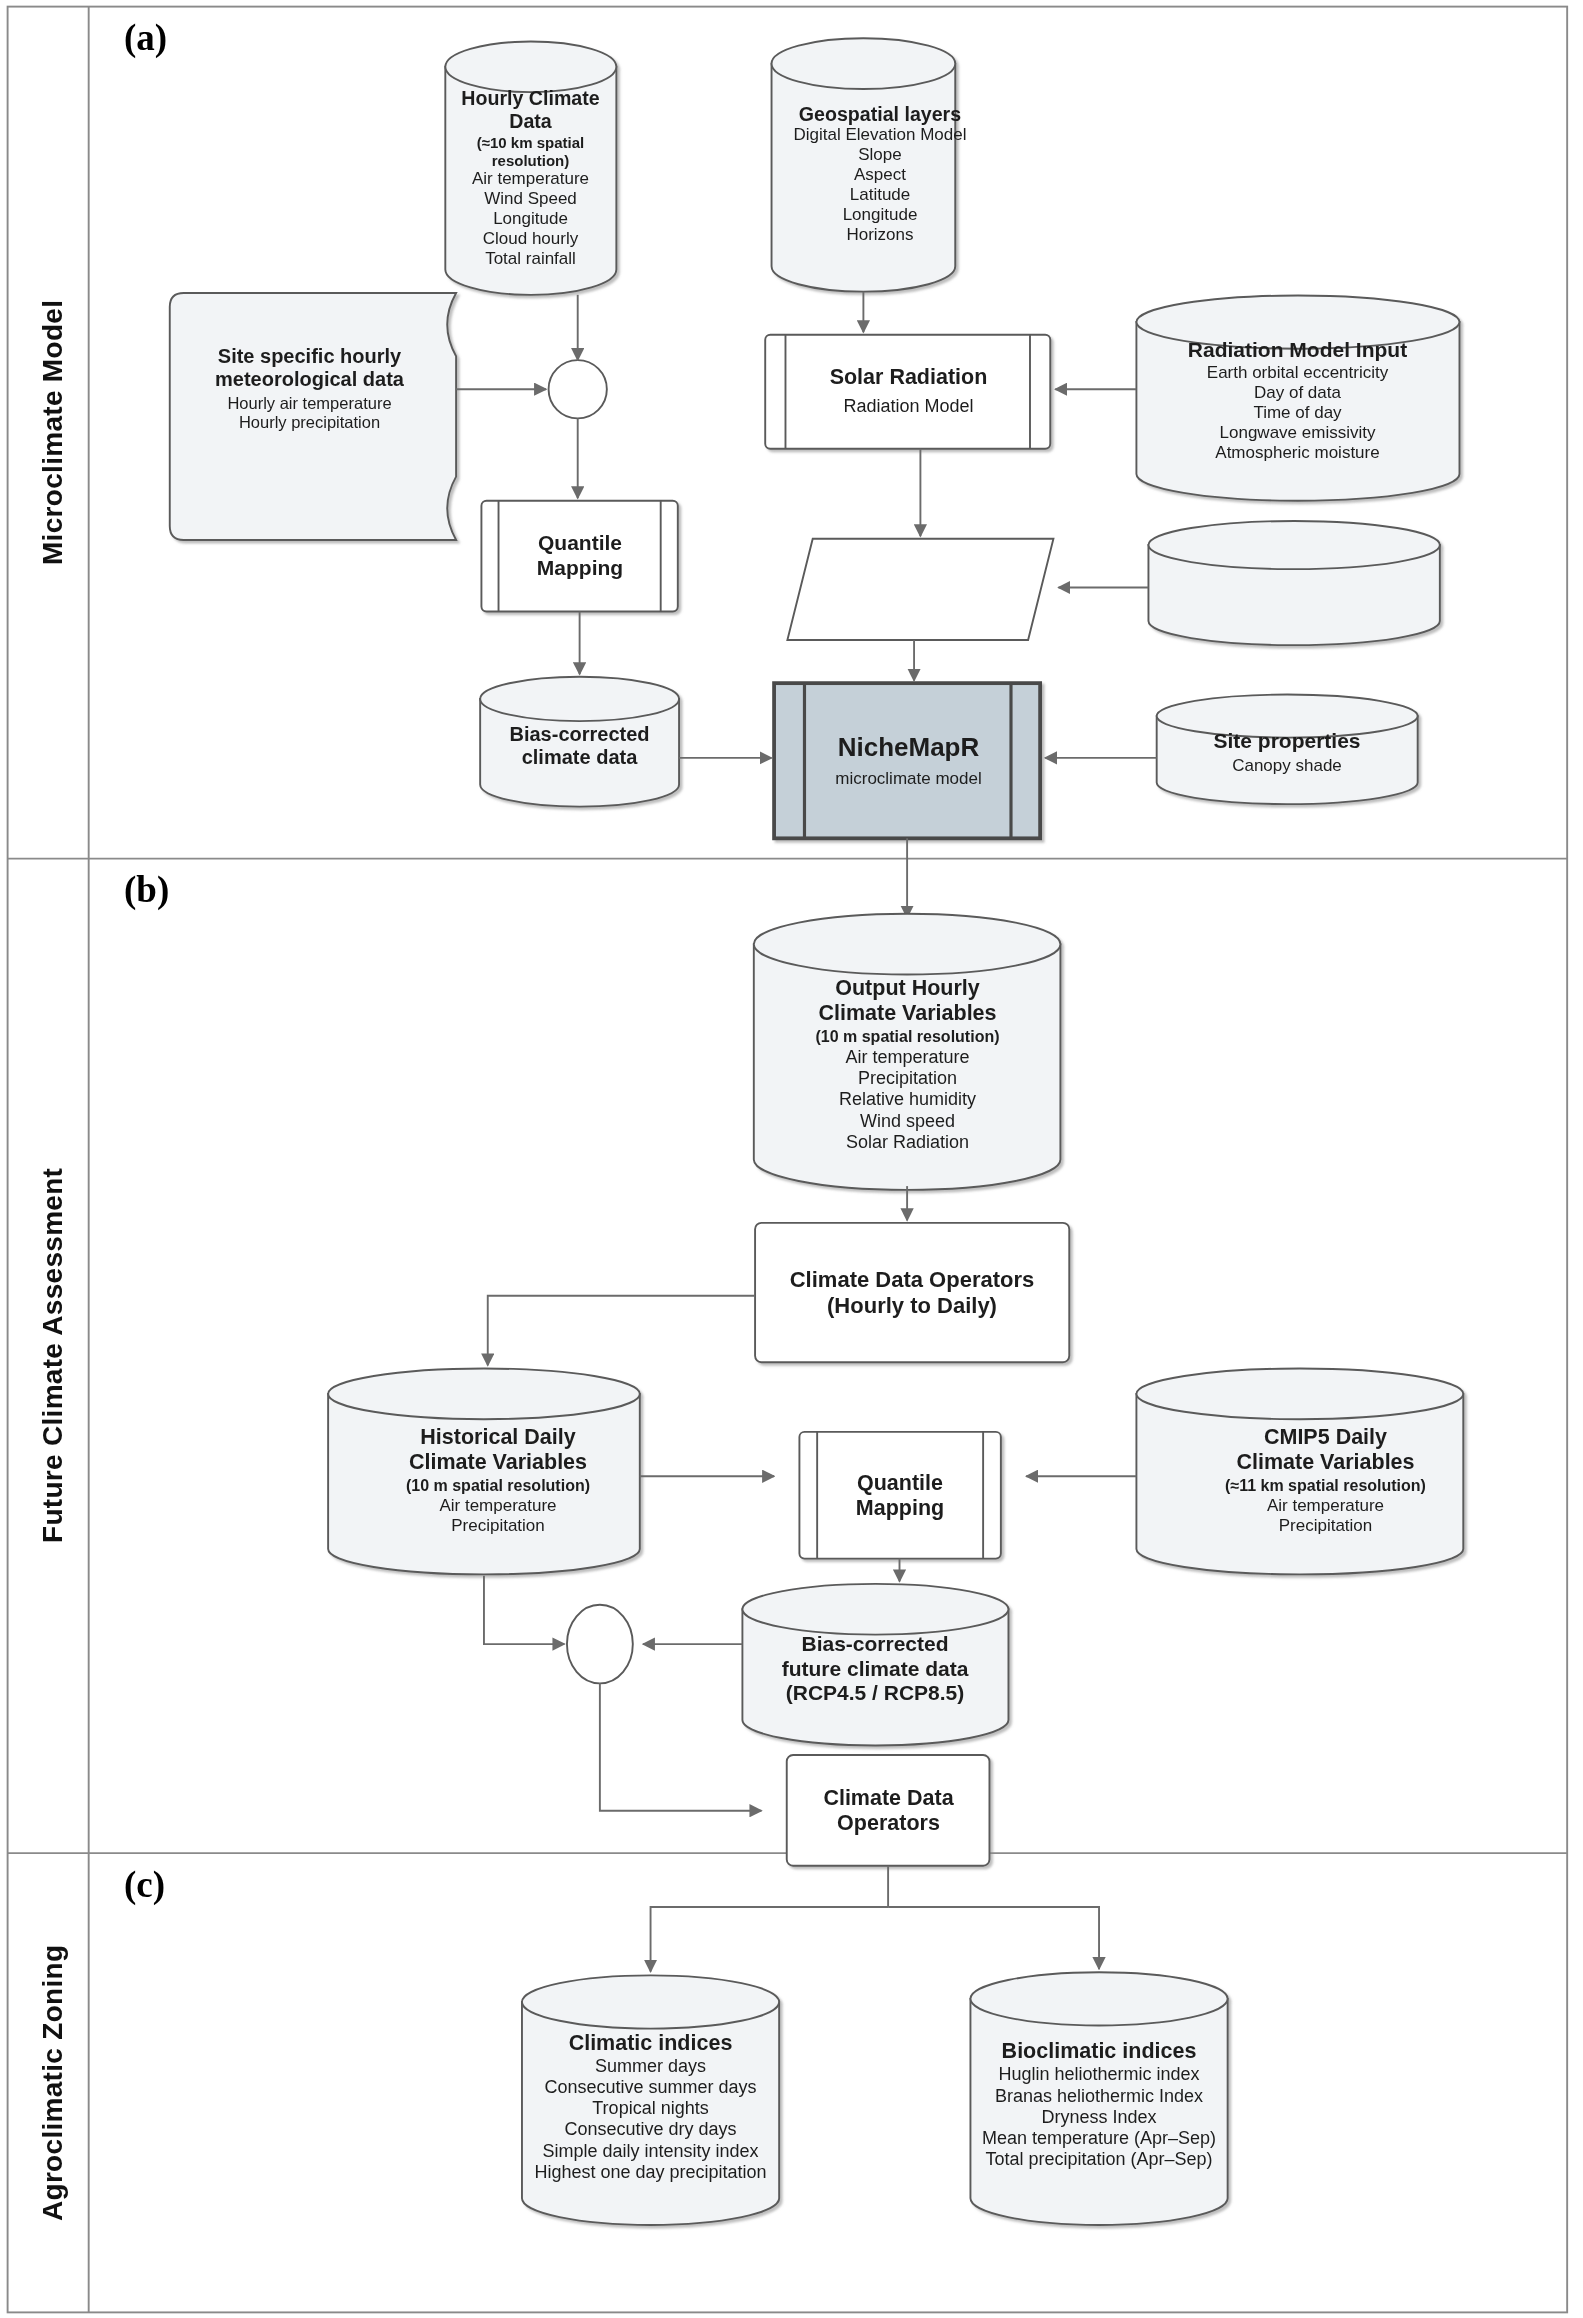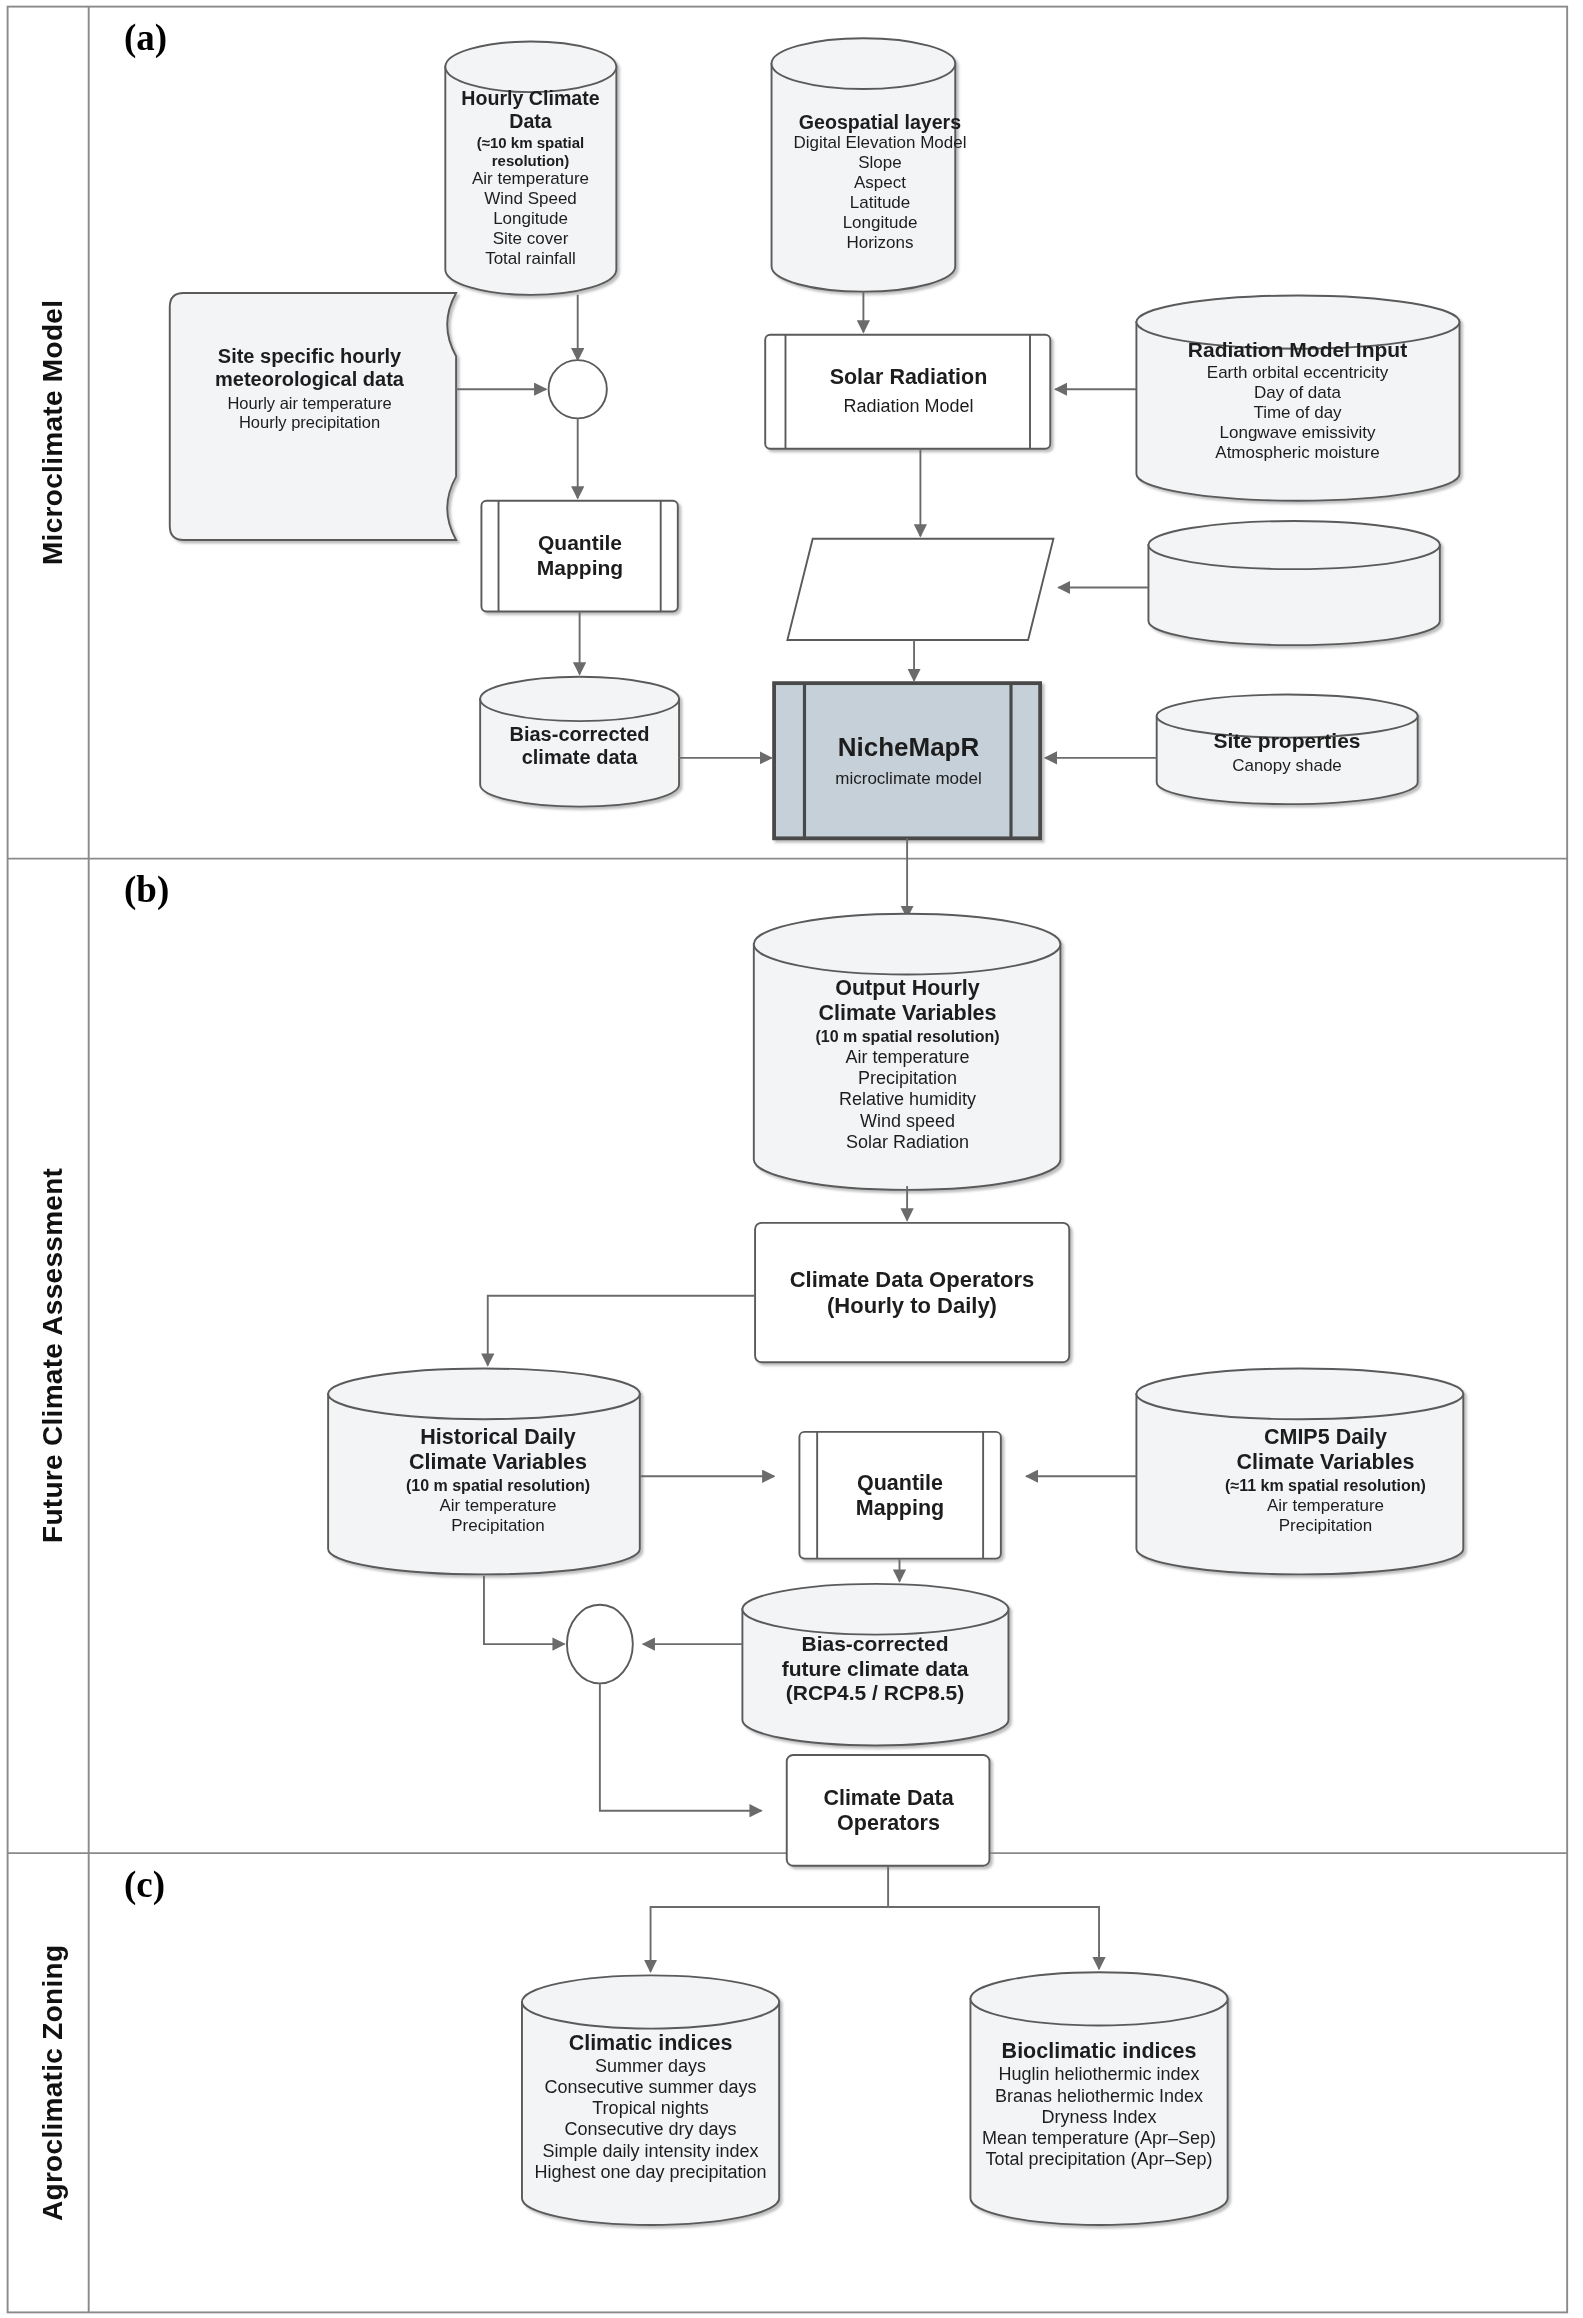--- a/index.html
+++ b/index.html
@@ -182,25 +182,25 @@
 
   <div class="panel-label" style="left:18px;top:1853px;width:70px;height:459px;font-size:28px;">Agroclimatic Zoning</div>
   <div class="tag" style="left:124px;top:1863px;font-size:37px;">(c)</div>
 
   <div class="nd" style="left:443px;top:86px;width:175px;height:184px;">
     <div class="ttl" style="font-size:19.6px;">Hourly Climate Data</div>
     <div class="sub" style="font-size:15px;margin-top:1.9px;">(≈10 km spatial resolution)</div>
     <div class="ln" style="font-size:17px;">Air temperature</div>
     <div class="ln" style="font-size:17px;">Wind Speed</div>
     <div class="ln" style="font-size:17px;">Longitude</div>
-    <div class="ln" style="font-size:17px;">Site cover</div>
+    <div class="ln" style="font-size:17px;">Cloud hourly</div>
     <div class="ln" style="font-size:17px;">Total rainfall</div>
   </div>
 
-  <div class="nd" style="left:770px;top:90px;width:220px;height:184px;">
+  <div class="nd" style="left:770px;top:82px;width:220px;height:184px;">
     <div class="ttl" style="font-size:19.6px;">Geospatial layers</div>
     <div class="ln" style="font-size:17px;">Digital Elevation Model</div>
     <div class="ln" style="font-size:17px;">Slope</div>
     <div class="ln" style="font-size:17px;">Aspect</div>
     <div class="ln" style="font-size:17px;">Latitude</div>
     <div class="ln" style="font-size:17px;">Longitude</div>
     <div class="ln" style="font-size:17px;">Horizons</div>
   </div>
 
   <div class="nd" style="left:170px;top:310px;width:279px;height:158px;">

